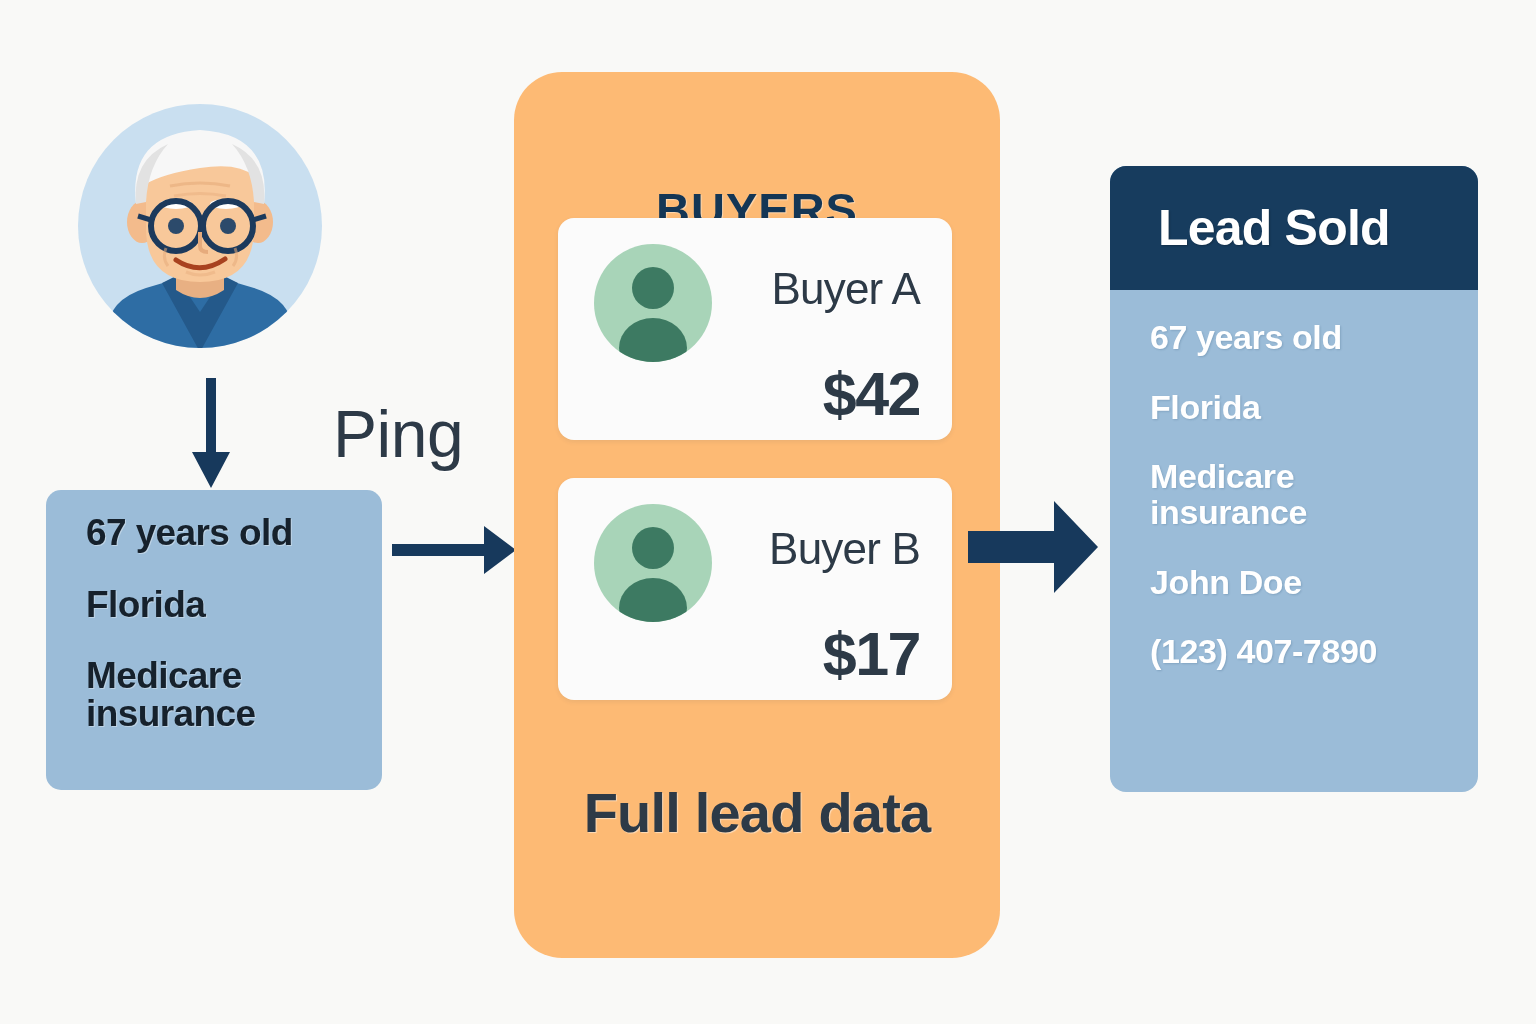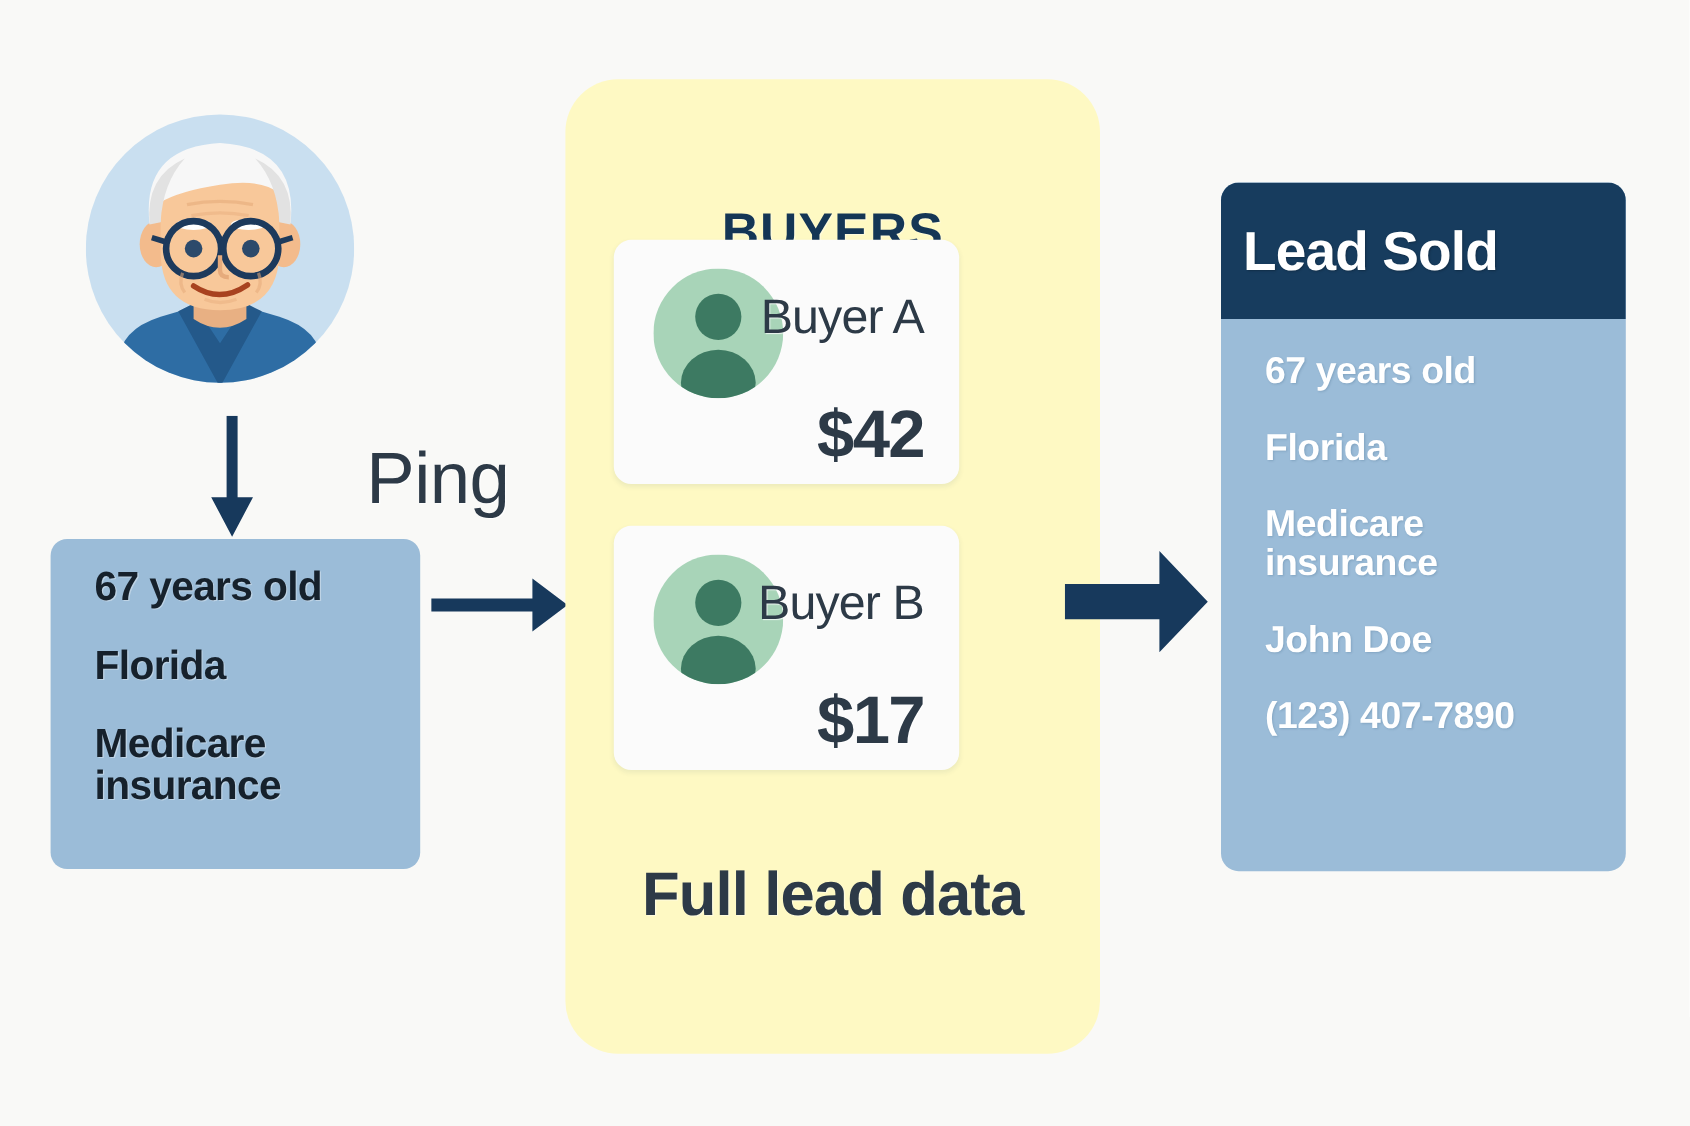--- a/index.html
+++ b/index.html
@@ -82,40 +82,40 @@
   }
   #arrow-1 svg { display: block; width: 100%; height: 100%; }
 
   
   #buyers-panel {
     position: absolute;
     left: 514px;
     top: 72px;
     width: 486px;
     height: 886px;
-    background: #fef9c3;
+    background: #fdba74;
     border-radius: 48px;
   }
   #buyers-title {
     position: absolute;
     left: 0;
     top: 110px;
     width: 100%;
     text-align: center;
     font-size: 47px;
     font-weight: 700;
     color: #143655;
     letter-spacing: 1px;
     text-shadow: 1px 1px 1px rgba(255,255,255,0.45);
   }
 
   .buyer-card {
     position: absolute;
     left: 44px;
-    width: 314px;
+    width: 394px;
     height: 222px;
     background: #fbfbfb;
     border-radius: 16px;
     box-shadow: 0 2px 5px rgba(20,54,85,0.07);
   }
   #buyer-card-0 { top: 146px; }
   #buyer-card-1 { top: 406px; }
 
   .buyer-avatar {
     position: absolute;
@@ -180,21 +180,21 @@
     height: 626px;
     border-radius: 16px;
     overflow: hidden;
     background: #9bbcd8;
   }
   #sold-header {
     height: 124px;
     background: #173c5e;
     display: flex;
     align-items: center;
-    padding-left: 20px;
+    padding-left: 48px;
     box-sizing: border-box;
   }
   #sold-header-title {
     font-size: 50px;
     font-weight: 700;
     color: #ffffff;
     letter-spacing: -0.8px;
     text-shadow: 1px 1px 2px rgba(0,0,0,0.25);
   }
   #sold-body {

